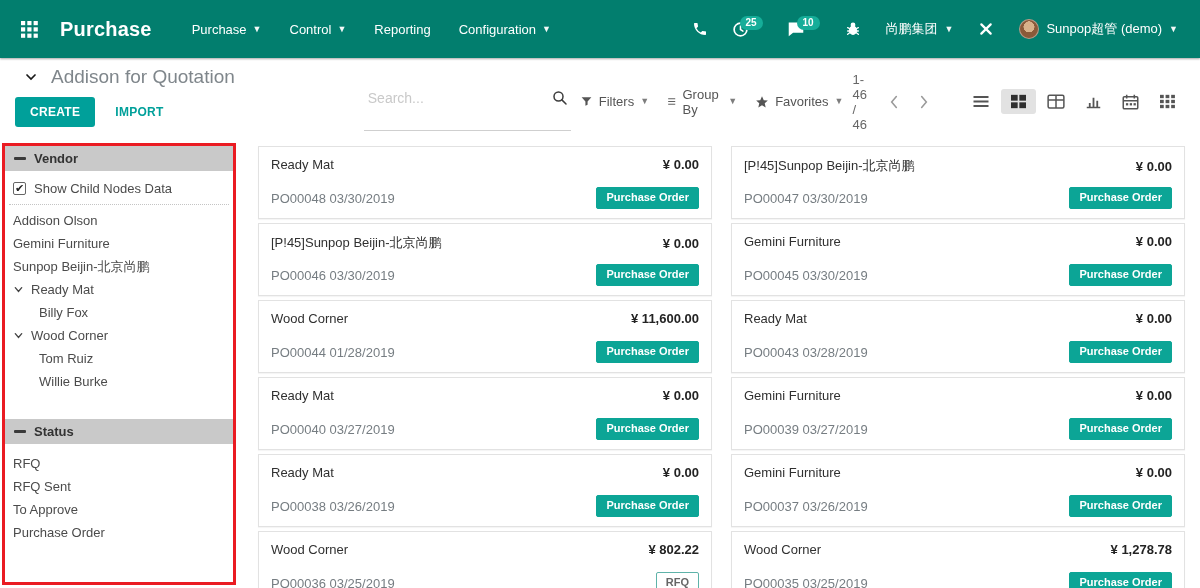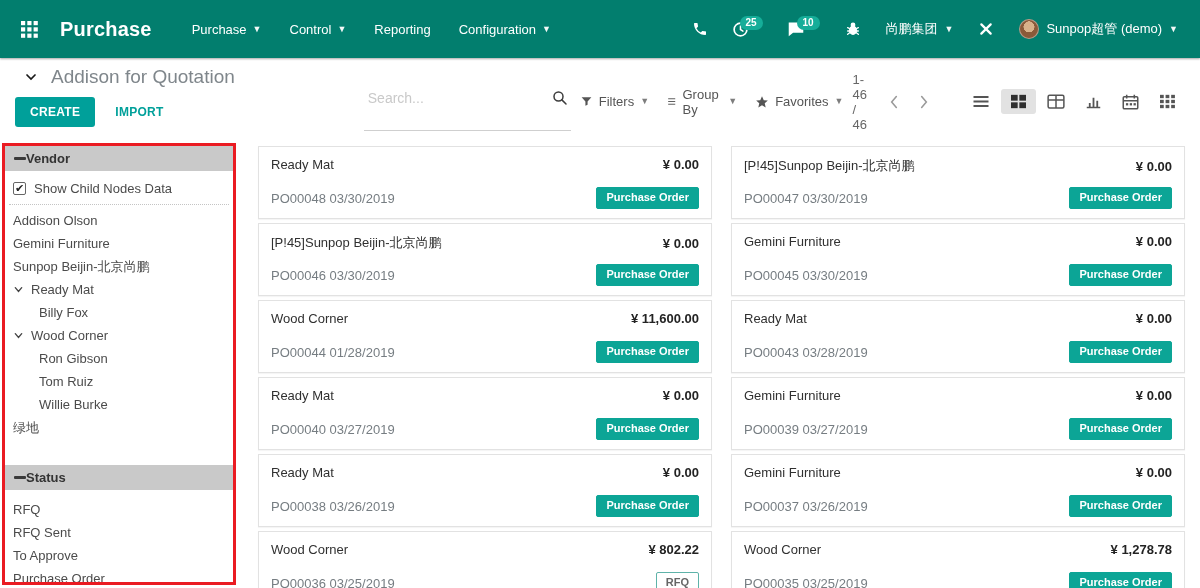--- a/index.html
+++ b/index.html
@@ -46,21 +46,21 @@
   .view-btn { padding: 5px 9px; border-radius: 3px; cursor: pointer; display: flex; align-items: center; }
   .view-btn.active { background: #e2e2e2; }
 
   
   .content { display: flex; height: 464px; overflow: hidden; }
 
   
   .sidebar { width: 240px; position: relative; padding: 7px 7px 0 5px; flex-shrink: 0; }
   .annotation-box { position: absolute; left: 2px; top: 4px; width: 234px; height: 442px;
                     border: 3px solid #EA1B22; pointer-events: none; z-index: 10; }
-  .section-header { background: #C9C9C9; height: 25px; display: flex; align-items: center; 
+  .section-header { background: #C9C9C9; height: 25px; display: flex; align-items: center; gap: 8px;
                     padding: 0 9px; font-size: 13px; font-weight: bold; color: #333; cursor: pointer; }
   .minus-icon { width: 12px; height: 3px; background: #3a3a3a; border-radius: 1px; }
   .checkbox-row { display: flex; align-items: center; gap: 8px; margin: 10px 0 0 8px; cursor: pointer; }
   .checkbox { width: 13px; height: 13px; border: 1px solid #666; background: #fff; border-radius: 2px;
               display: flex; align-items: center; justify-content: center; font-size: 11px; color: #222; line-height: 1; }
   .checkbox-label { font-size: 13px; color: #4b4b4b; }
   .dotted-sep { border-bottom: 1px dotted #c4c4c4; margin: 8px 4px 2px 4px; }
   .tree-list { padding-top: 2px; }
   .tree-item { display: flex; align-items: center; gap: 7px; height: 23px; font-size: 13px;
                color: #4b4b4b; padding-left: 8px; cursor: pointer; white-space: nowrap; }
@@ -328,39 +328,31 @@
   </div>
 
 
   <div class="tree-item level-0">
     <svg class="expand-icon" width="11" height="11" viewBox="0 0 24 24">
             <path d="M5 8l7 8 7-8" fill="none" stroke="#444" stroke-width="3" stroke-linecap="round"></path>
           </svg>
     <span class="tree-label">Wood Corner</span>
   </div>
 
+
   <div class="tree-item level-1">
 
-    <span class="tree-label">Ron Gibson</span>
+    <span class="tree-label">Tom Ruiz</span>
   </div>
 
   <div class="tree-item level-1">
 
-    <span class="tree-label">Tom Ruiz</span>
-  </div>
-
-  <div class="tree-item level-1">
-
     <span class="tree-label">Willie Burke</span>
   </div>
 
-  <div class="tree-item level-0">
-
-    <span class="tree-label">绿地</span>
-  </div>
 </div>
 
     <div class="status-section">
       <div class="section-header">
         <span class="minus-icon"></span>
         <span>Status</span>
       </div>
       <div class="status-list">
           <div class="tree-item level-0">RFQ</div>
           <div class="tree-item level-0">RFQ Sent</div>

